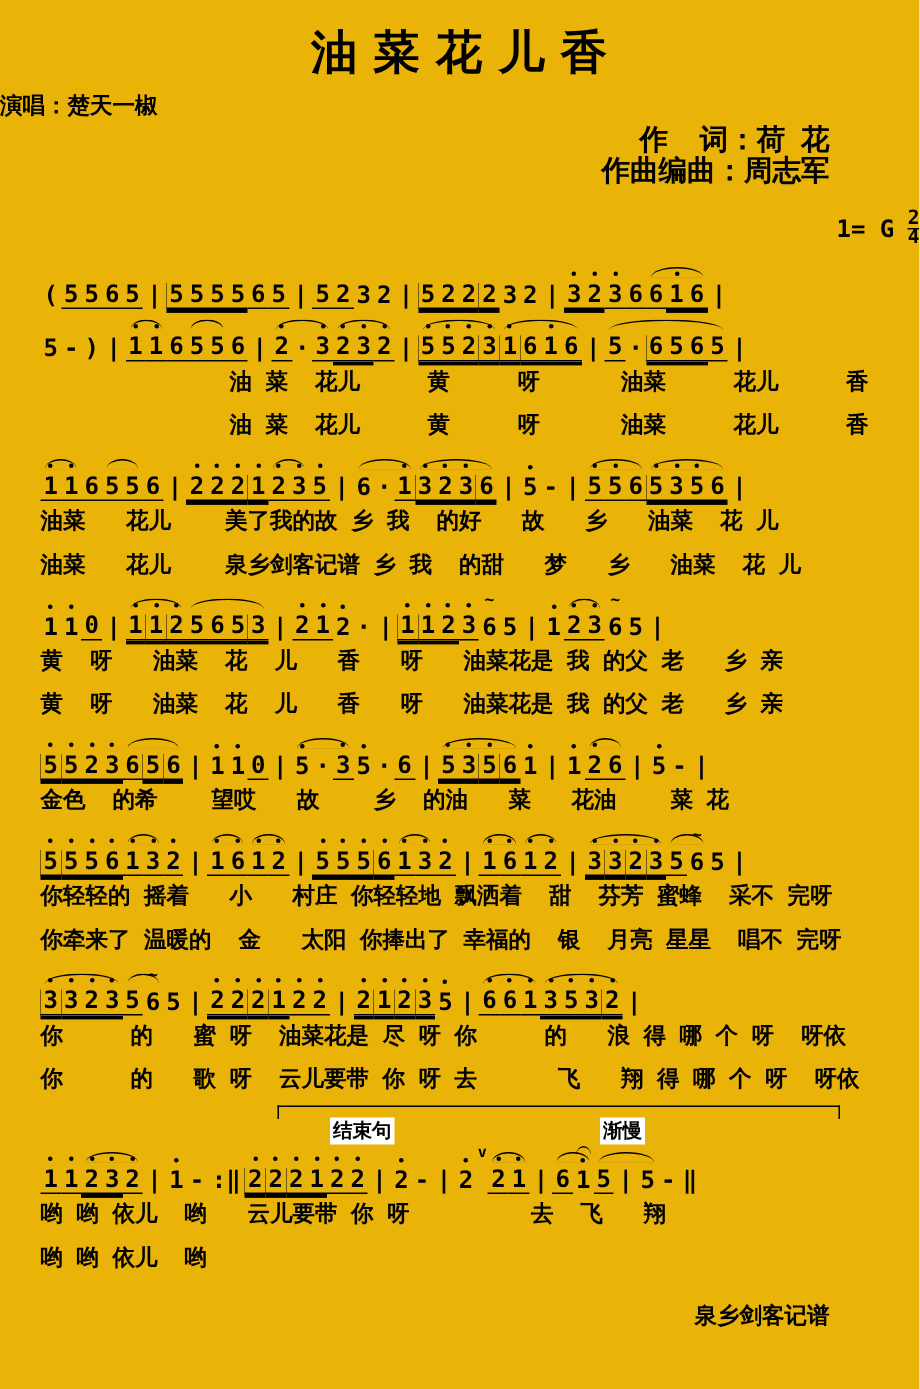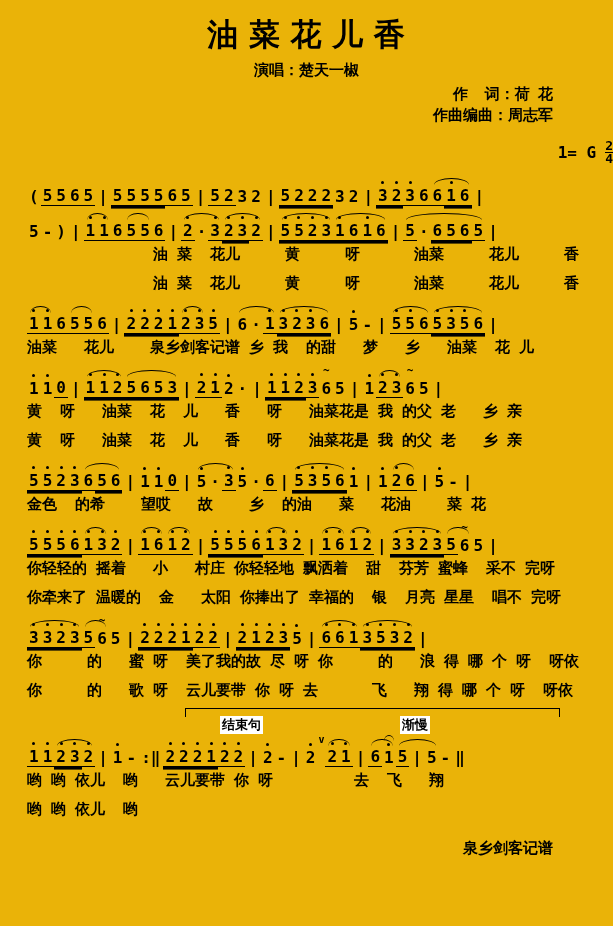--- a/index.html
+++ b/index.html
@@ -1,21 +1,21 @@
 <!DOCTYPE html>
 <html><head>
 <meta charset="utf-8">
 <style>
   *{margin:0;padding:0;box-sizing:border-box}
   html,body{background:#fff}
   .sheet{width:613px;height:926px;background:#eab308;color:#000;overflow:hidden;
          font-family:"Liberation Sans",sans-serif;}
   .title{text-align:center;font-size:31px;font-weight:bold;margin-top:14px;letter-spacing:1px;}
-  .performer{text-align:center;font-size:15px;font-weight:bold;margin-top:5px;}
-  .credits{margin-top:3px;margin-right:60px;text-align:right;font-size:15px;font-weight:bold;
+  .performer{text-align:left;font-size:15px;font-weight:bold;margin-top:5px;}
+  .credits{margin-top:3px;margin-right:60px;text-align:right;font-size:19px;font-weight:bold;
            line-height:21px;white-space:pre;}
   .keyrow{margin:12px 0 0 30px;font-size:16px;font-weight:bold;
           font-family:"DejaVu Sans Mono",monospace;display:flex;align-items:center;height:30px;justify-content:flex-end;}
   .frac{display:inline-flex;flex-direction:column;align-items:center;margin-left:9px;
         font-size:13px;line-height:12px;font-weight:bold;}
   .frac .den{border-top:1.3px solid #000;}
   .score{margin-top:4px;}
   .notes-line{padding-left:27px;height:35px;display:flex;align-items:flex-end;
               font-family:"DejaVu Sans Mono",monospace;font-weight:bold;font-size:16px;}
   .slur{display:inline-flex;align-items:flex-end;position:relative;}
@@ -188,20 +188,21 @@
           <span class="note u1">6</span>
         </span>
         <span class="slur">
           <span class="note hi u2">5</span>
           <span class="note hi u2">3</span>
           <span class="note hi u2">5</span>
           <span class="note u2">6</span>
         </span>
         <span class="bar">|</span>
       </div>
+      <div class="lyrics-line">油菜   花儿    美了我的故 乡 我  的好   故   乡   油菜  花 儿</div>
       <div class="lyrics-line">油菜   花儿    泉乡剑客记谱 乡 我  的甜   梦   乡   油菜  花 儿</div>
       <div class="notes-line">
         <span class="note hi">1</span>
         <span class="note hi">1</span>
         <span class="note u1">0</span>
         <span class="bar">|</span>
         <span class="slur">
           <span class="note hi u2">1</span>
           <span class="note hi u2">1</span>
           <span class="note hi u2">2</span>
@@ -365,21 +366,21 @@
           <span class="note hi u1">1</span>
         </span>
         <span class="slur">
           <span class="note hi u2">3</span>
           <span class="note hi u2">5</span>
           <span class="note hi u2">3</span>
           <span class="note hi u2">2</span>
         </span>
         <span class="bar">|</span>
       </div>
-      <div class="lyrics-line">你     的   蜜 呀  美了我的故 尽 呀 你     的   浪 得 哪 个 呀  呀依</div>
+      <div class="lyrics-line">你     的   蜜 呀  油菜花是 尽 呀 你     的   浪 得 哪 个 呀  呀依</div>
       <div class="lyrics-line">你     的   歌 呀  云儿要带 你 呀 去      飞   翔 得 哪 个 呀  呀依</div>
       <div class="bracket">
         <div class="bracket-line"></div>
         <span class="bracket-label bl1">结束句</span>
         <span class="bracket-label bl2">渐慢</span>
       </div>
       <div class="notes-line">
         <span class="note hi u1">1</span>
         <span class="note hi u1">1</span>
         <span class="slur">

